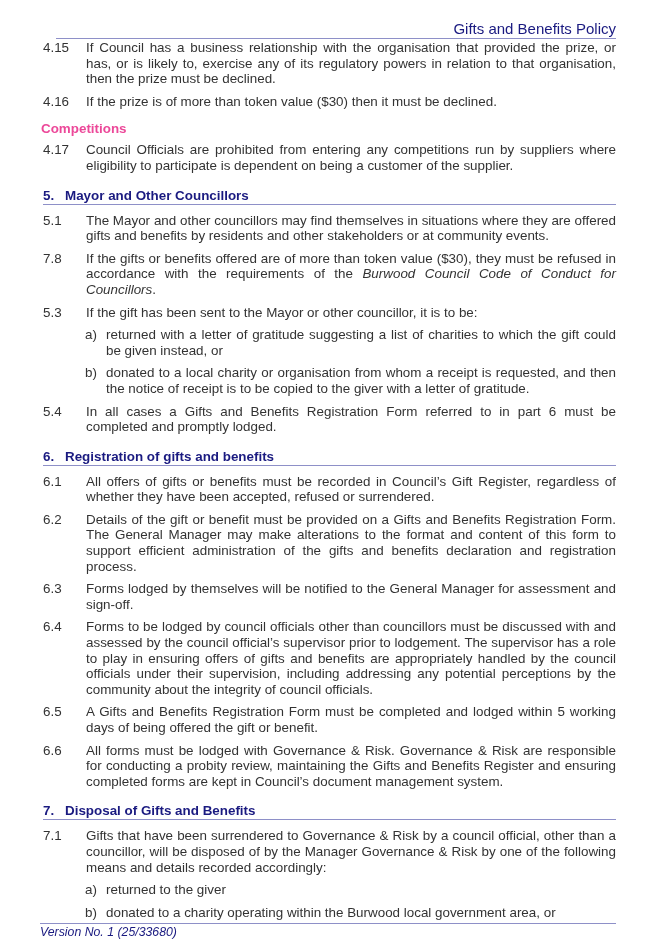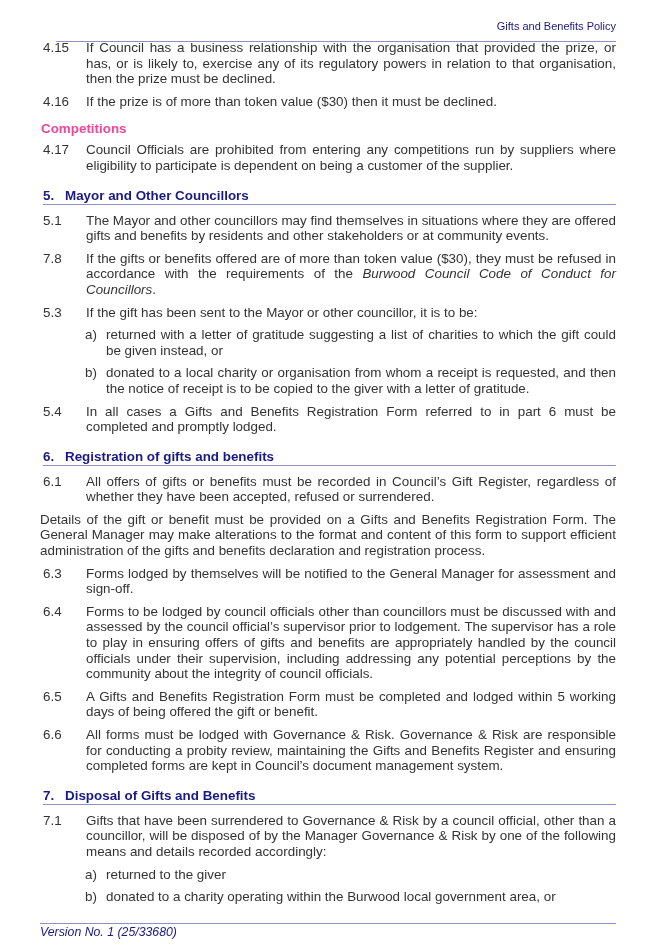--- a/index.html
+++ b/index.html
@@ -1,20 +1,20 @@
 <!DOCTYPE html>
 <html><head>
 <meta charset="utf-8">
 <style>
   html, body { margin:0; padding:0; background:#ffffff; }
   body { width:656px; height:951px; position:relative; overflow:hidden;
          font-family:"Liberation Sans", sans-serif; color:#333333; font-size:13.4px; }
   .page { position:absolute; left:0; top:0; width:656px; height:951px; }
   .hdr { position:absolute; left:56px; right:40px; top:20px; text-align:right;
-         color:#1a1a80; font-size:11px; padding-bottom:9px; border-bottom:1.5px solid #8e90c8; }
+         color:#1a1a80; font-size:15px; padding-bottom:1px; border-bottom:1.5px solid #8e90c8; }
   .content { position:absolute; left:40px; top:40px; width:576px; }
   .item { display:flex; line-height:15.6px; margin-bottom:7px; text-align:justify; }
   .num { width:43px; flex:none; padding-left:3px; }
   .txt { flex:1; }
   .sub { display:flex; margin-left:45px; line-height:15.6px; margin-bottom:7px; text-align:justify; }
   .sub .lbl { width:21px; flex:none; }
   .sub .txt { flex:1; }
   .u { }
   .i { font-style:italic; }
   .subhead { color:#ec4899; font-weight:bold; font-size:13.4px; margin:12px 0 6px 1px; }
@@ -78,20 +78,21 @@
 
     <div class="sechead">
       <span class="sn">6.</span>
       <span>Registration of gifts and benefits</span>
     </div>
     <div class="item">
       <span class="num">6.1</span>
       <span class="txt">All offers of gifts or benefits must be recorded in Council’s Gift Register, regardless of whether they have been accepted, refused or surrendered.</span>
     </div>
     <div class="item">
+      <span class="num">6.2</span>
       <span class="txt">Details of the gift or benefit must be provided on a Gifts and Benefits Registration Form. The General Manager may make alterations to the format and content of this form to support efficient administration of the gifts and benefits declaration and registration process.</span>
     </div>
     <div class="item">
       <span class="num">6.3</span>
       <span class="txt">Forms lodged by themselves will be notified to the General Manager for assessment and sign-off.</span>
     </div>
     <div class="item">
       <span class="num">6.4</span>
       <span class="txt">Forms to be lodged by council officials other than councillors must be discussed with and assessed by the council official’s supervisor prior to lodgement. The supervisor has a role to play in ensuring offers of gifts and benefits are appropriately handled by the council officials under their supervision, including addressing any potential perceptions by the community about the integrity of council officials.</span>
     </div>

